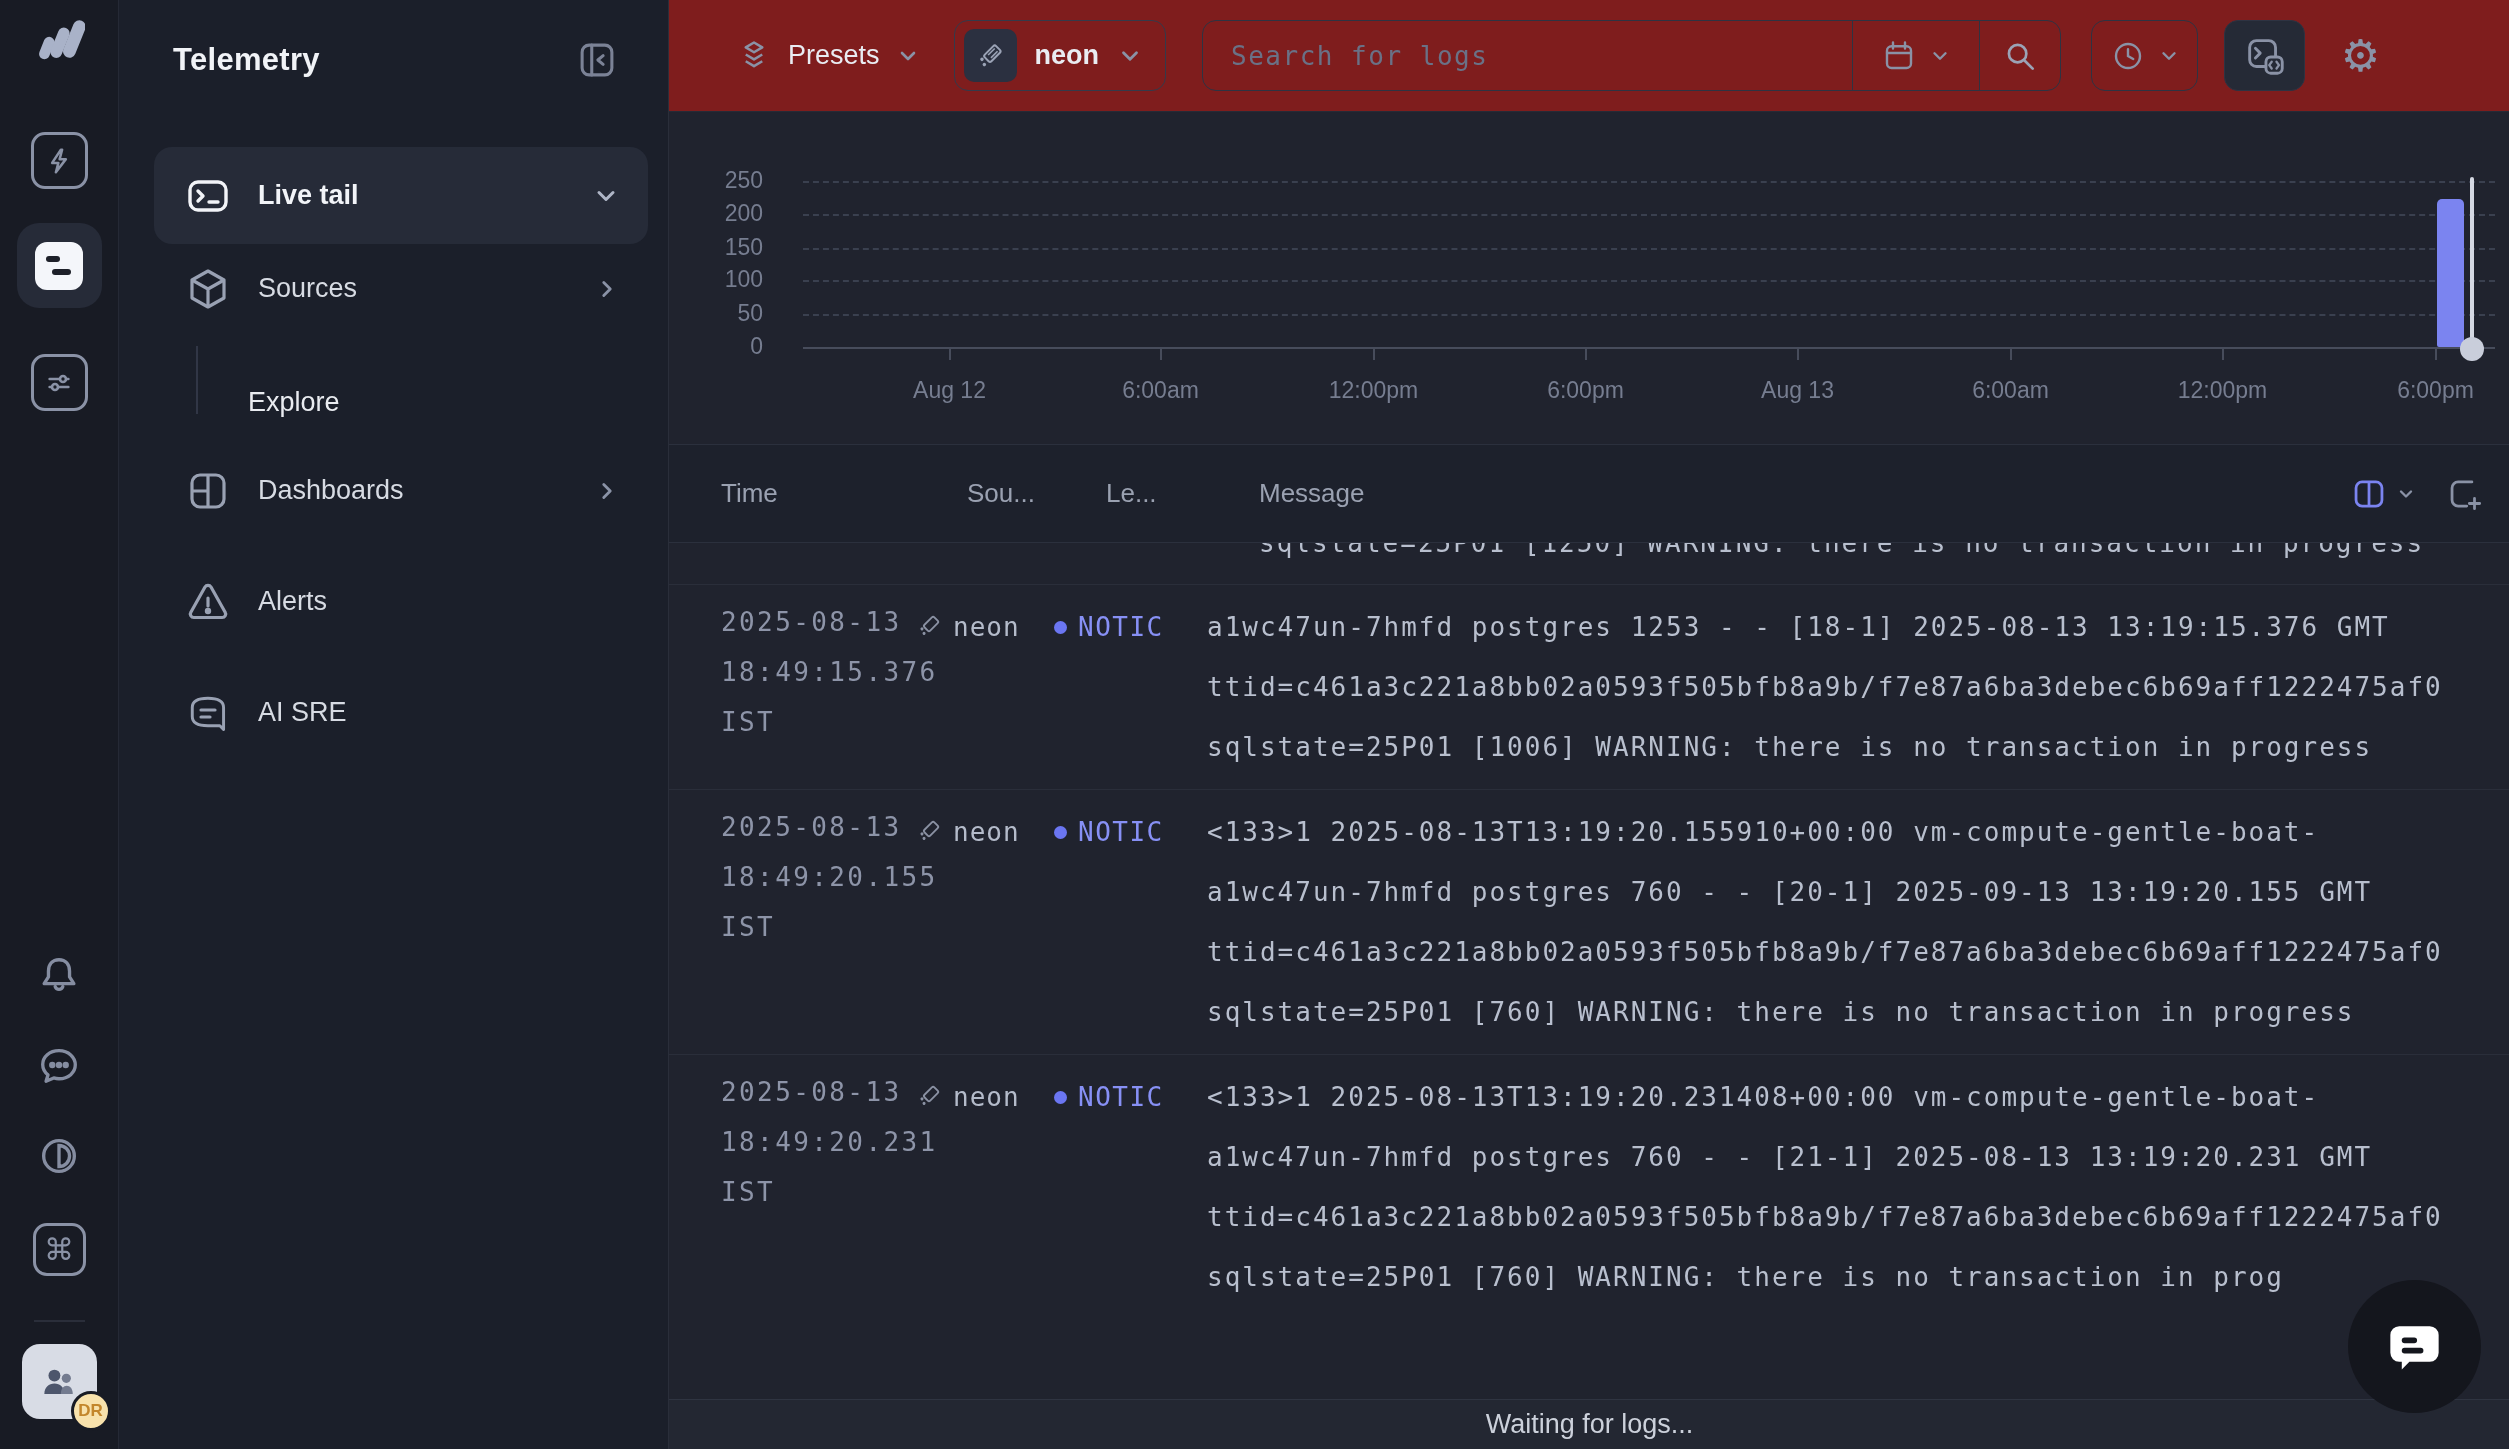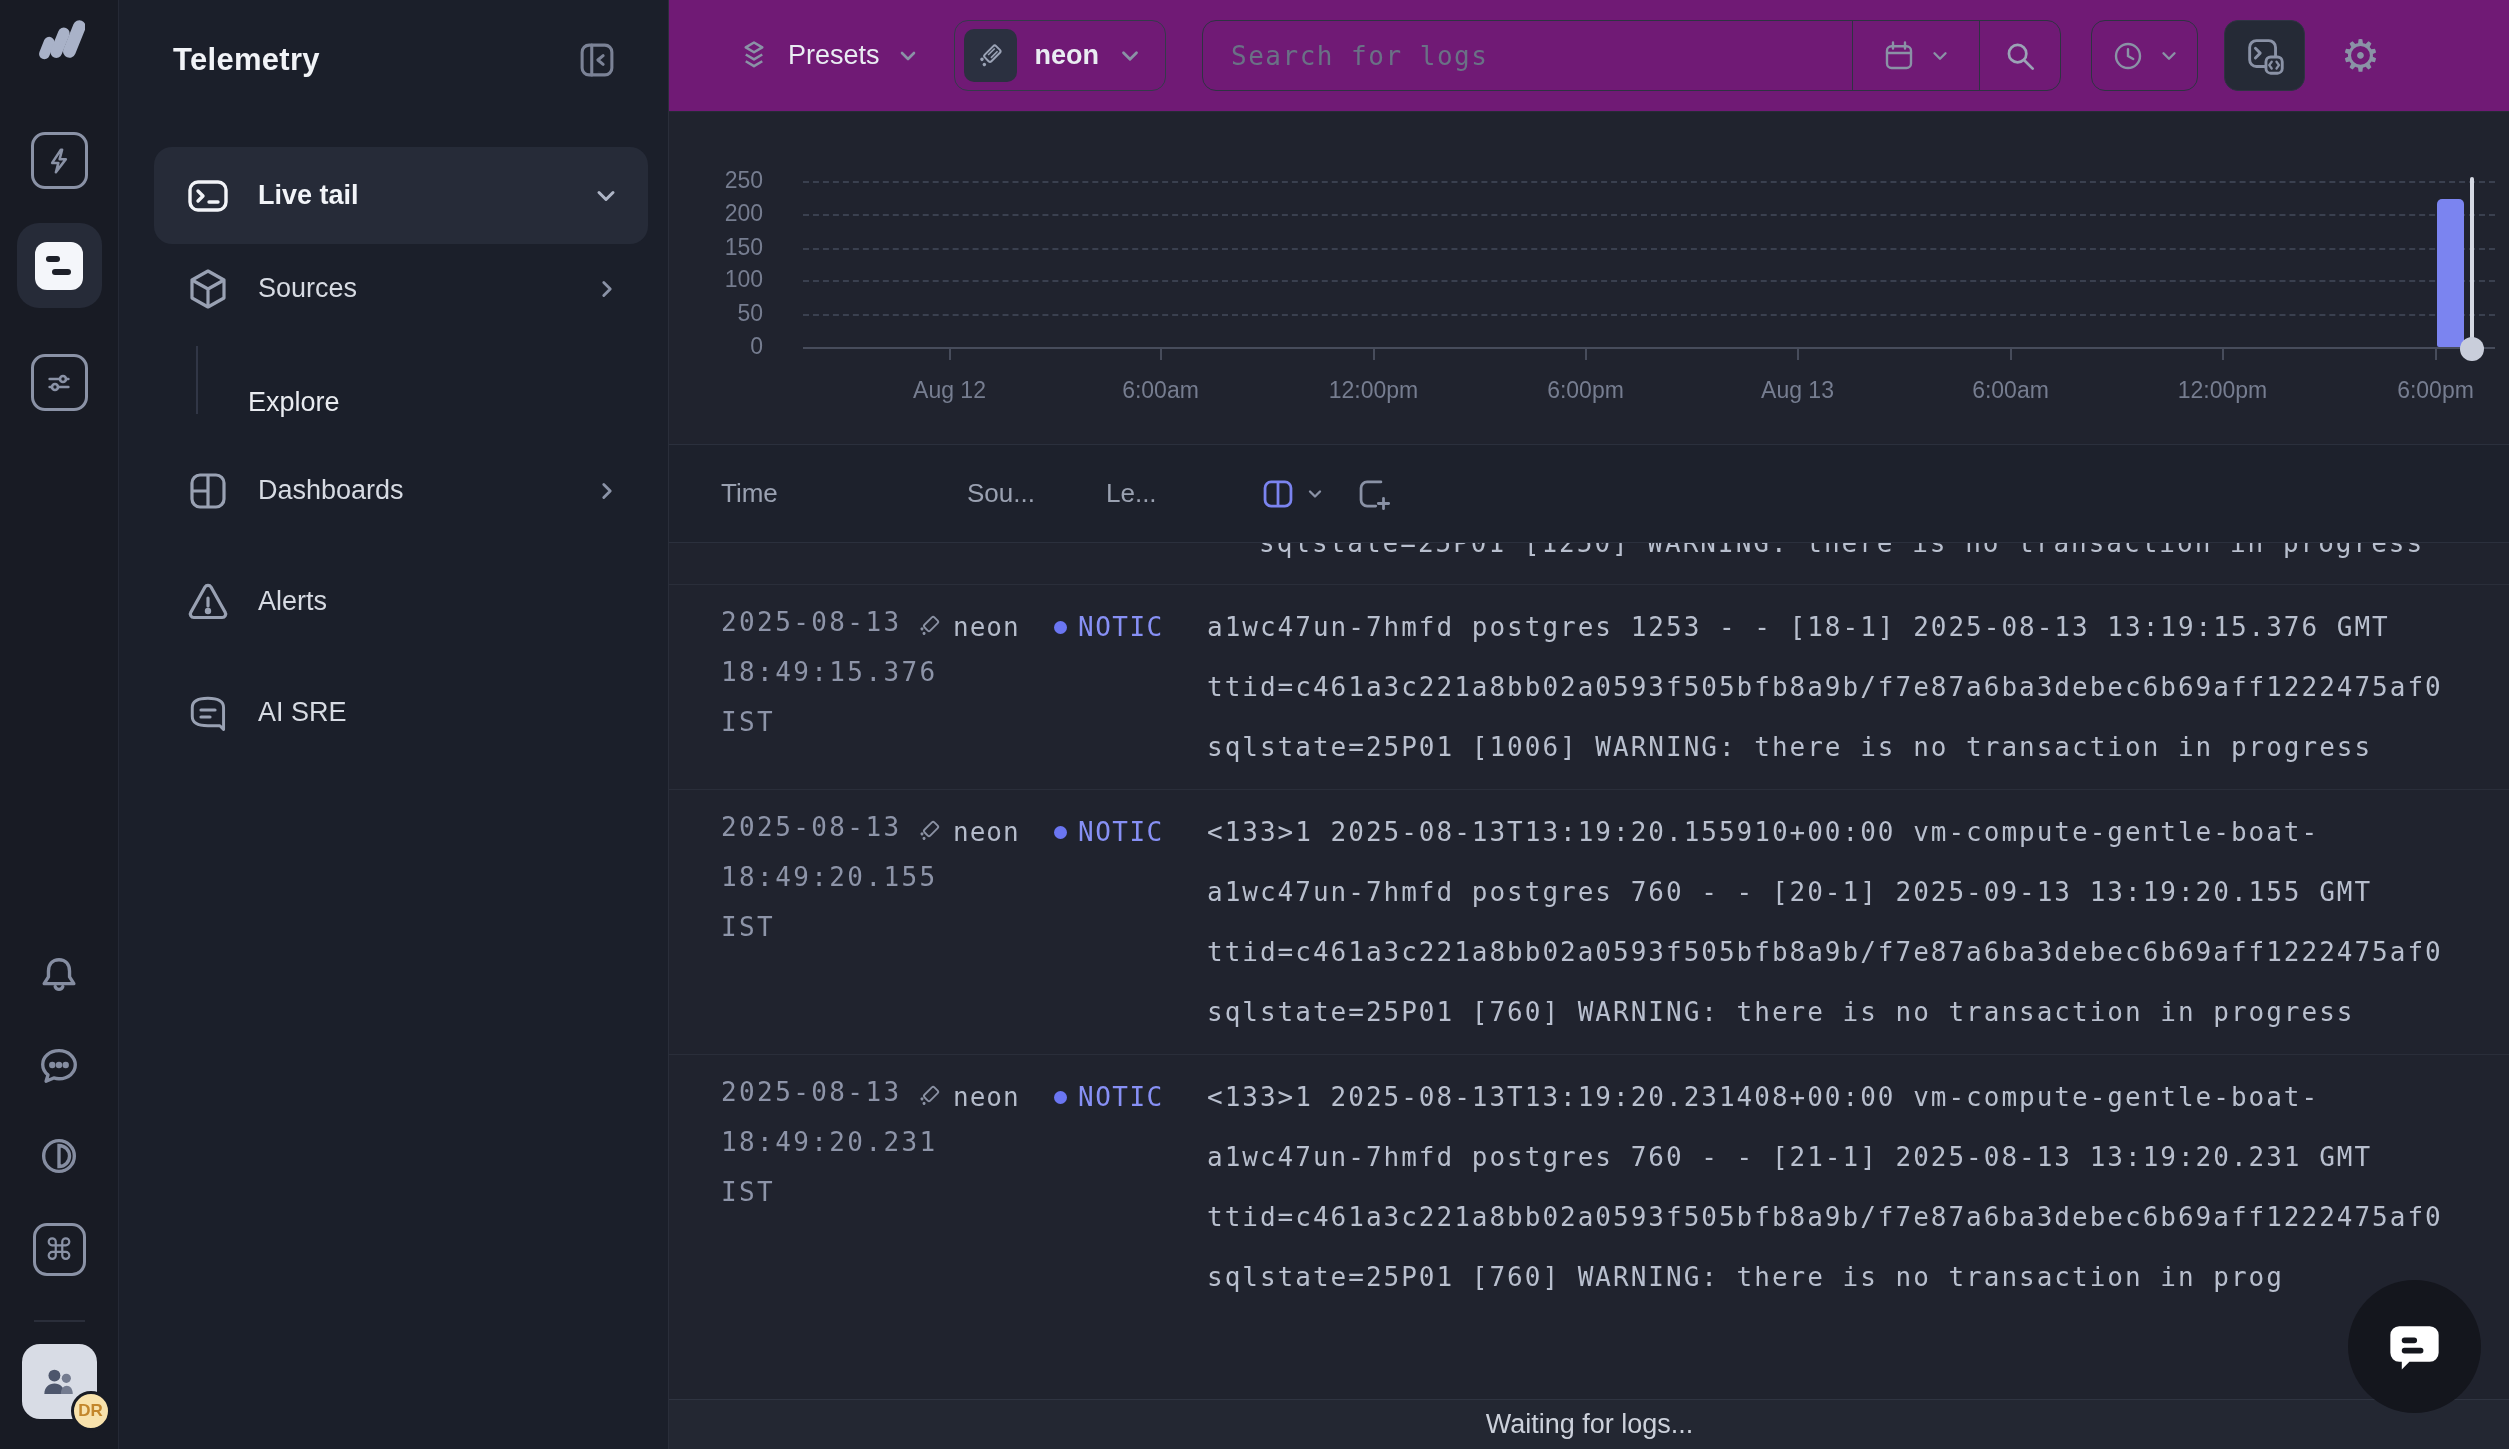--- a/index.html
+++ b/index.html
@@ -54,21 +54,21 @@
             position:relative; font-size:27px; color:#e9ebf0; cursor:pointer; }
   .sb-sub::before { content:""; position:absolute; left:42px; top:4px; bottom:4px; width:2px; background:#313646; }
   .sb-item.m28 { margin-top:28px; } .sb-item.m22 { margin-top:22px; }
   .sb-icon { color:#99a1b3; flex:none; }
   .sb-item.active .sb-icon { color:#f2f4f8; }
 
   
   .main { flex:1; min-width:0; display:flex; flex-direction:column; background:#20232e; }
 
   
-  .topbar { height:112px; flex:none; background:#701a75; border-bottom:1px solid #262a36;
+  .topbar { height:112px; flex:none; background:#7f1d1d; border-bottom:1px solid #262a36;
             display:flex; align-items:center; padding:0 24px 0 67px; color:#8a92a6; }
   .presets { display:flex; align-items:center; gap:16px; cursor:pointer; }
   .presets-label { font-size:27px; font-weight:500; color:#e9ecf2; }
   .src-select { margin-left:34px; height:71px; border:1.5px solid #343a4a; border-radius:14px;
                 display:flex; align-items:center; gap:18px; padding:0 22px 0 9px; cursor:pointer; }
   .src-chip { width:53px; height:53px; background:#2b3040; border-radius:10px;
               display:flex; align-items:center; justify-content:center; color:#9ba3b6; }
   .src-name { font-size:27px; font-weight:600; color:#e9ecf2; }
   .search-group { margin-left:36px; width:859px; height:71px; border:1.5px solid #2e3342;
                   border-radius:14px; display:flex; align-items:stretch; }
@@ -401,20 +401,21 @@
         <div class="bar"></div>
         <div class="cursor-line"></div>
         <div class="cursor-dot"></div>
       </div>
     </section>
 
     <div class="thead">
       <div>Time</div>
       <div>Sou...</div>
       <div>Le...</div>
+      <div>Message</div>
       <div class="thead-icons">
         <div class="col-toggle">
           <svg width="38" height="38" viewBox="0 0 44 44" fill="none" stroke="#7b84f0" stroke-width="3.2" stroke-linejoin="round">
             <rect x="7" y="8" width="30" height="28" rx="7"></rect>
             <path d="M22 8 v28"></path>
           </svg>
           <svg class="chev" width="20" height="20" viewBox="0 0 24 24" fill="none" stroke="#8a92a6" stroke-width="2.8" stroke-linecap="round" stroke-linejoin="round">
               <path d="M6 9 l6 6 6-6"></path>
             </svg>
         </div>

